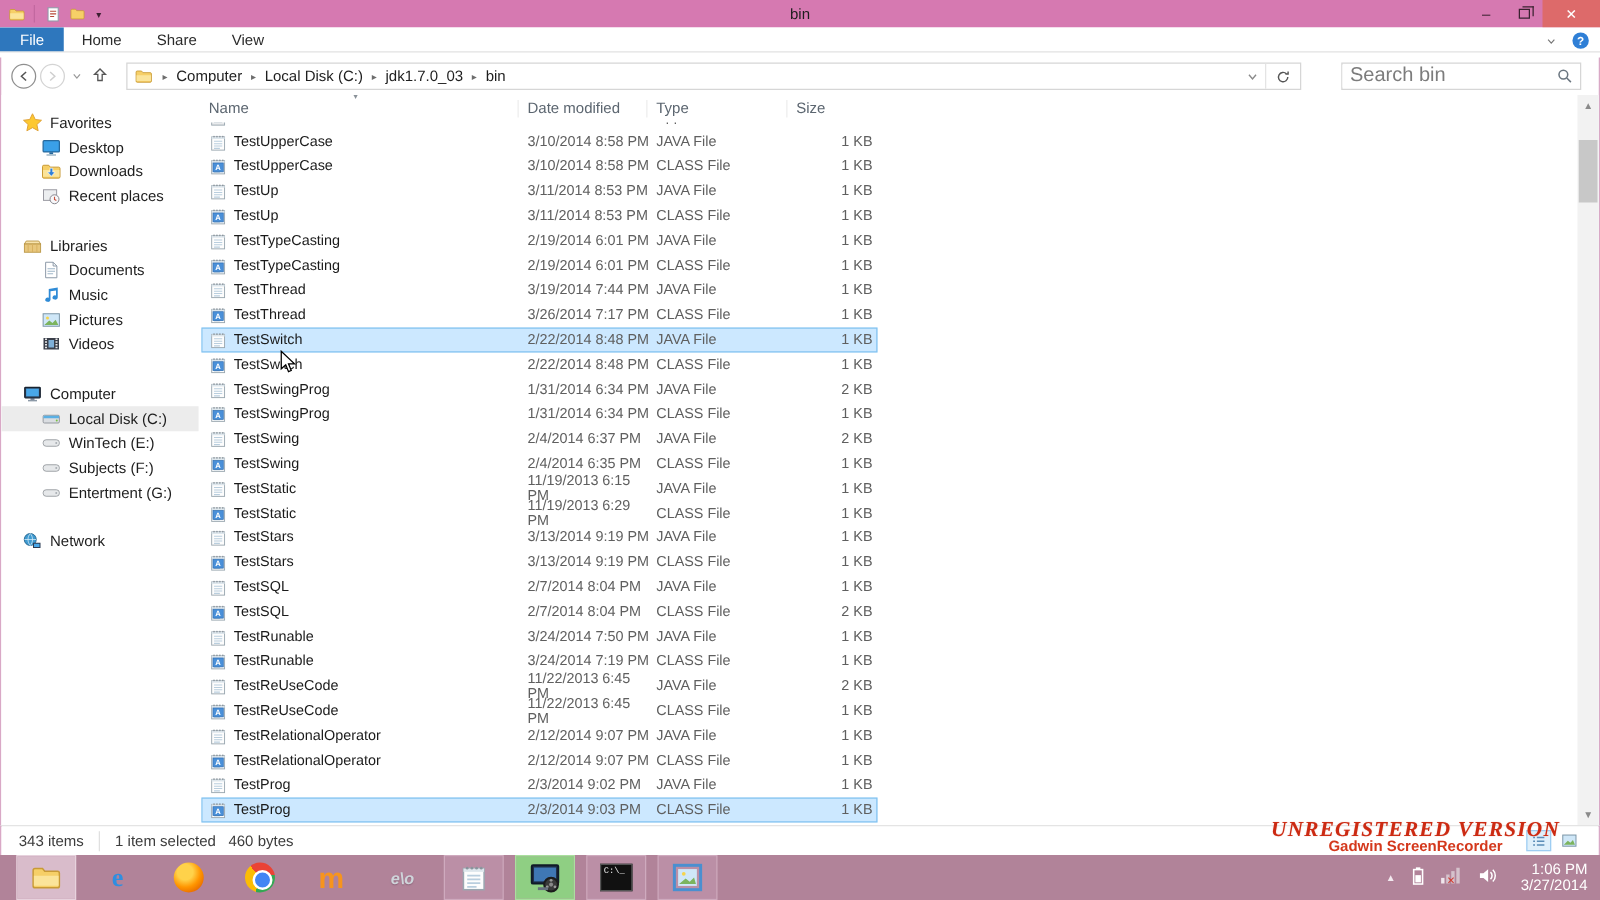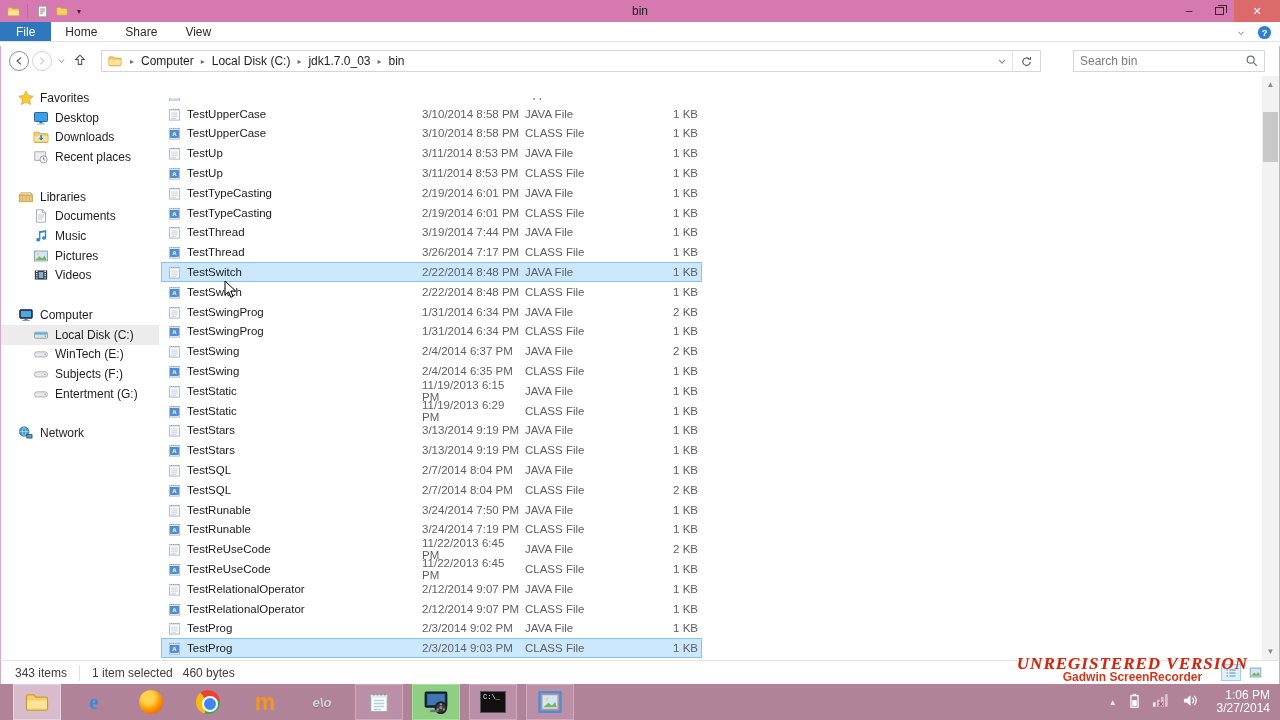--- a/index.html
+++ b/index.html
@@ -31,21 +31,21 @@
   .circ { width:20px; height:20px; border-radius:50%; border:1px solid #8f8f8f; display:flex; align-items:center; justify-content:center; }
   .circ.disabled { border-color:#d4d4d4; }
   .addrbox { flex:1; height:22px; border:1px solid #d6d6d6; display:flex; align-items:center; background:#fff; }
   .crumbs { display:flex; align-items:center; height:100%; padding-left:4px; }
   .crumb { padding:0 4px; color:#1e1e1e; white-space:nowrap; display:flex; align-items:center; height:100%; }
   .crumb-sep { color:#6d6d6d; font-size:8px; padding:0 3px; }
   .addr-right { margin-left:auto; display:flex; align-items:center; height:100%; }
   .addr-dd { width:20px; height:100%; display:flex; align-items:center; justify-content:center; }
   .addr-refresh { width:28px; height:100%; border-left:1px solid #e4e4e4; display:flex; align-items:center; justify-content:center; }
   .searchbox { width:192px; height:22px; border:1px solid #d6d6d6; margin-left:32px; margin-right:14px; display:flex; align-items:center; flex:none; }
-  .searchbox input { flex:1; border:none; outline:none; font-family:inherit; font-size:12px; color:#333; padding:0 6px; min-width:0; }
+  .searchbox input { flex:1; border:none; outline:none; font-family:inherit; font-size:16px; color:#333; padding:0 6px; min-width:0; }
   .searchbox input::placeholder { color:#7c7c7c; opacity:1; }
   .searchbox .mag { padding-right:5px; display:flex; }
 
   
   .main { position:absolute; left:0; top:76px; width:1280px; height:584px; background:#fff; border-left:1px solid #d9a8c6; border-right:1px solid #d9a8c6; overflow:hidden; }
 
   
   .sidebar { position:absolute; left:0; top:0; width:158px; height:100%; background:#fff; overflow:hidden; }
   .nav-section { margin-top:20px; }
   .nav-section:first-child { margin-top:12px; }
@@ -385,20 +385,30 @@
               <path d="M1.6 6.6h9.2M6.2 1.8c2.4 2.6 2.4 7 0 9.6M6.2 1.8c-2.4 2.6-2.4 7 0 9.6" stroke="#d8ecf8" stroke-width=".6" fill="none"></path>
               <rect x="8.4" y="9.2" width="6" height="4.2" fill="#2b3b52"></rect>
               <rect x="9.2" y="10" width="4.4" height="2.6" fill="#49a7e8"></rect>
             </svg>
           </span>
           <span>Network</span>
         </div>
       </div>
     </div>
   <div class="filepane">
+    <div class="hdrrow">
+      <span class="sortcaret">▼</span>
+      <span class="hdr" style="left:6px">Name</span>
+      <span class="hdr" style="left:261px">Date modified</span>
+      <span class="hdr" style="left:364px">Type</span>
+      <span class="hdr" style="left:476px">Size</span>
+      <span class="hdr-sep" style="left:253px"></span>
+      <span class="hdr-sep" style="left:356px"></span>
+      <span class="hdr-sep" style="left:468px"></span>
+    </div>
     <div class="rows">
         <div class="row clipped">
           <span class="cell c-name">
             <span class="ficon">
               <svg width="15" height="16" viewBox="0 0 16 16">
                 <rect x="2.5" y="3.2" width="11" height="11.3" fill="#e8eaec" stroke="#9aa7b0" stroke-width=".8"></rect>
                 <rect x="4.5" y="5.2" width="7" height="7.3" fill="#b8c4cc"></rect>
               </svg>
             </span>
             <span>tnameserv</span>

